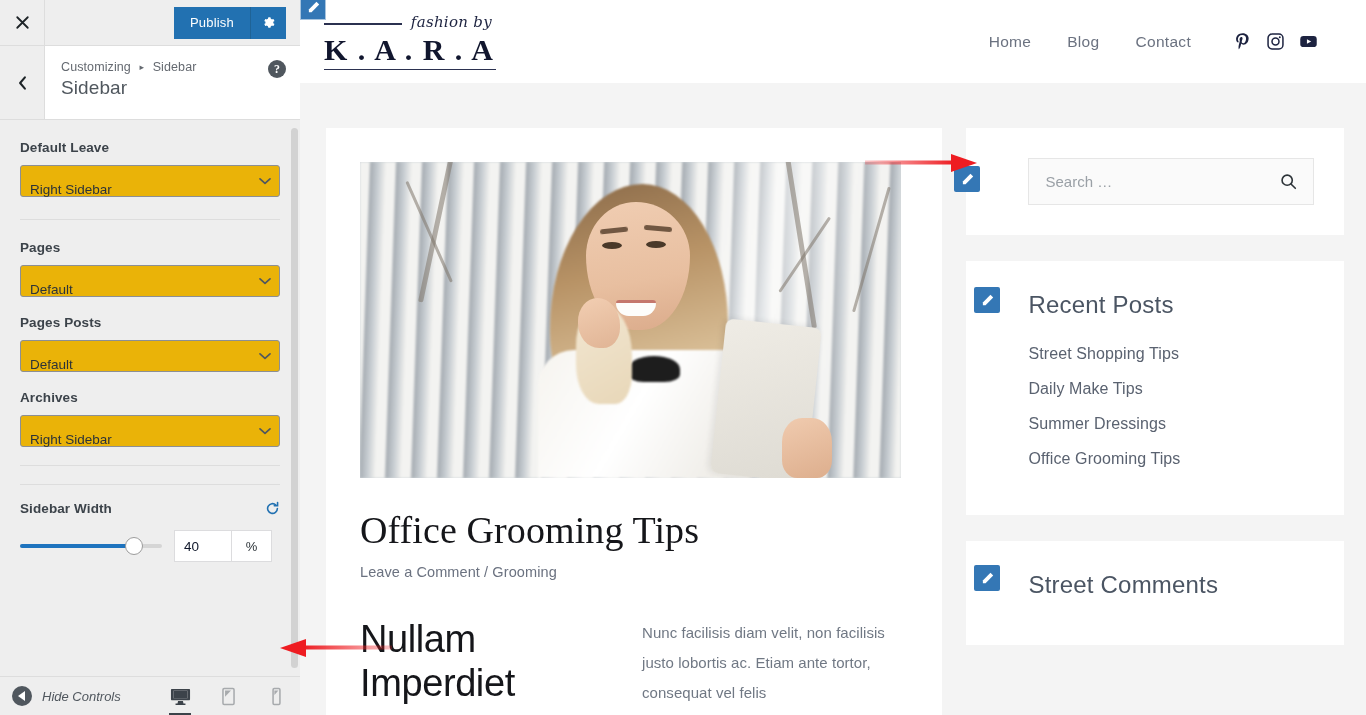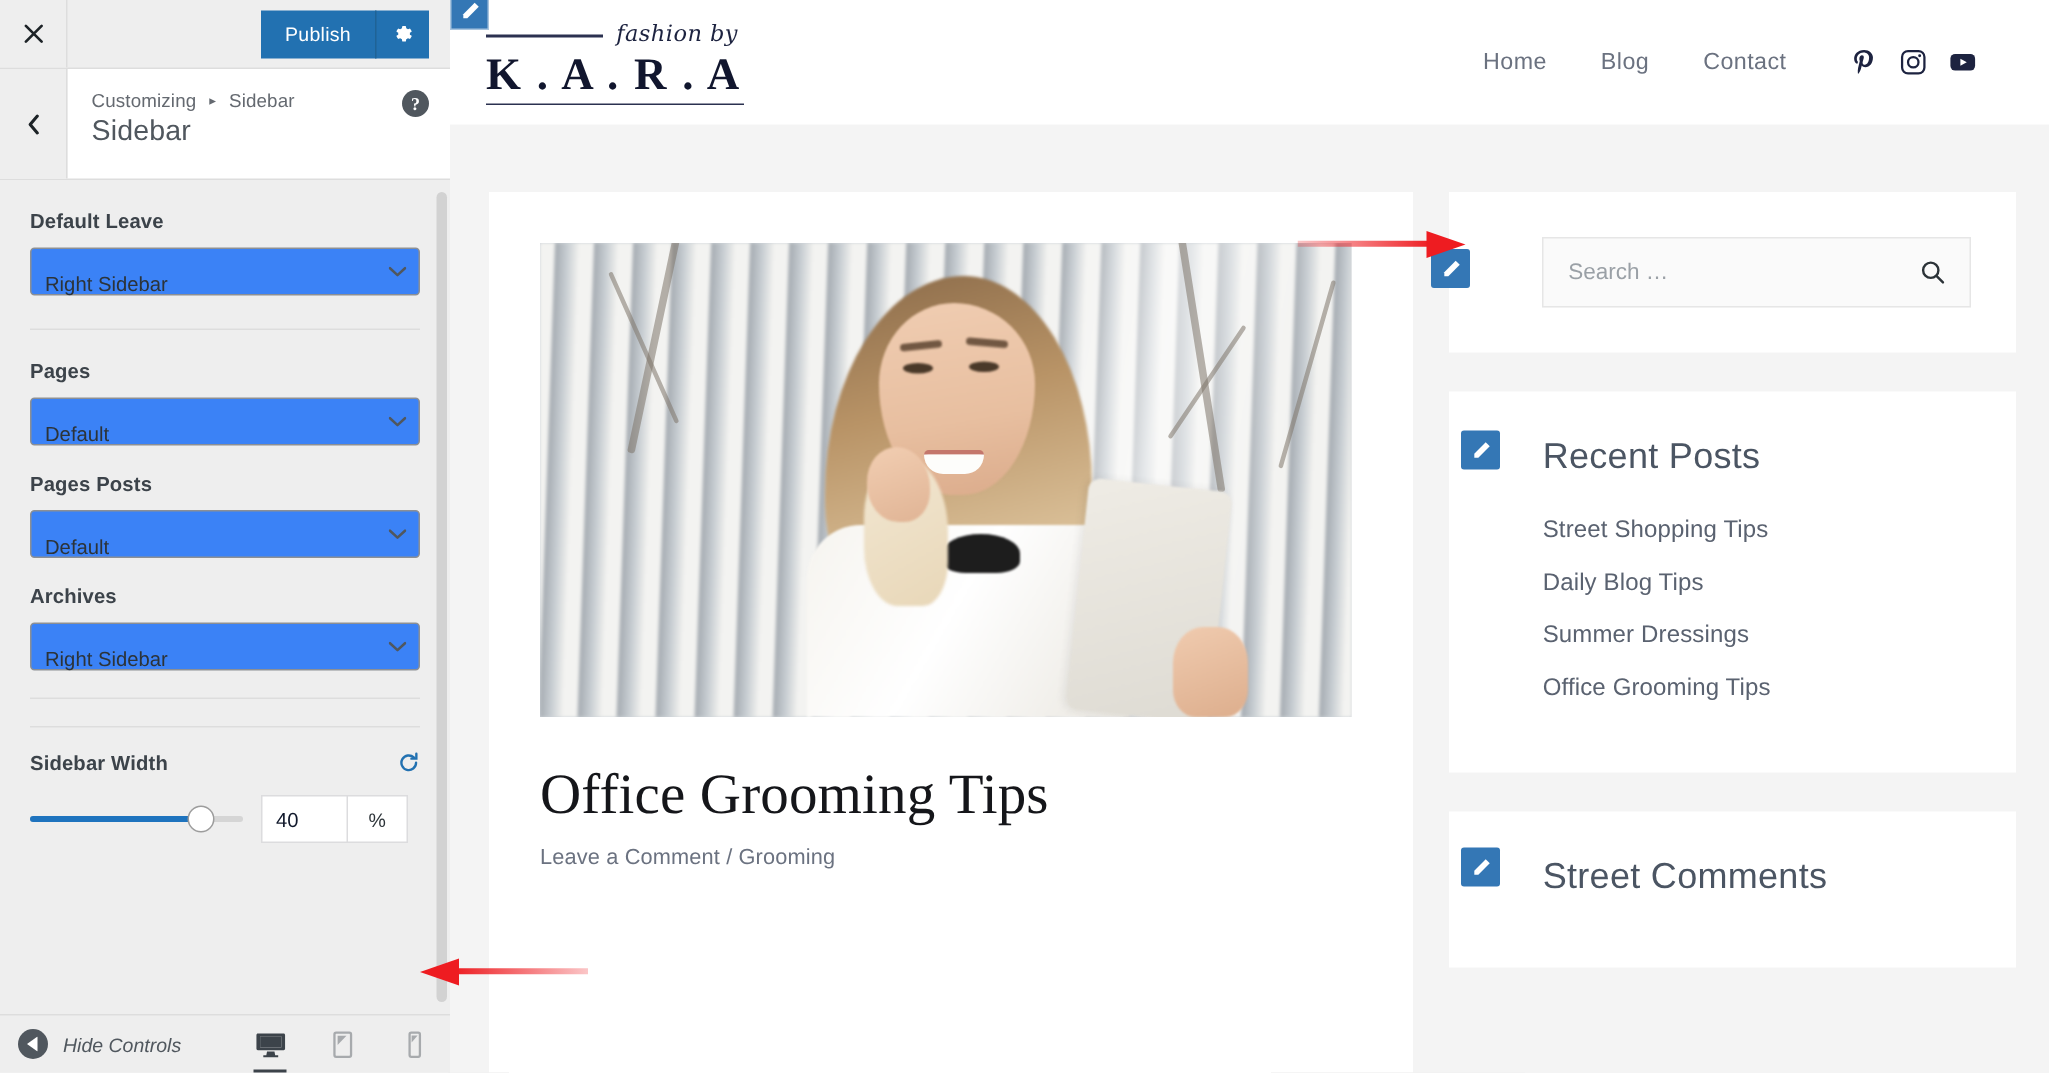--- a/index.html
+++ b/index.html
@@ -105,21 +105,21 @@
     width: 7px; height: 540px;
     background: #d2d2d2; border-radius: 4px;
   }
   .ctrl { margin-bottom: 18px; }
   .ctrl-label {
     font-size: 13.5px; font-weight: bold; color: #3c434a;
     margin-bottom: 10px; display: block; letter-spacing: .1px;
   }
   .cz-select {
     position: relative; width: 260px; height: 32px;
-    background: #3b82f6; border: 1px solid #8c8f94; border-radius: 3px;
+    background: #eab308; border: 1px solid #8c8f94; border-radius: 3px;
     display: flex; align-items: center;
     padding: 16px 28px 0 9px;
     font-size: 13.5px; color: #2c3338;
     cursor: pointer;
   }
   .cz-select .chev {
     position: absolute; right: 8px; top: 50%; transform: translateY(-50%);
     width: 12px; height: 8px;
   }
   .cz-hr { height: 1px; background: #dddddd; margin: 22px 0 20px 0; }
@@ -584,20 +584,24 @@
             <div class="fi-arm"></div>
             <div class="fi-hand"></div>
             <div class="fi-tablet"></div>
             <div class="fi-hand2"></div>
           </div>
         </div>
 
         <h1 class="post-title">Office Grooming Tips</h1>
         <div class="post-meta">Leave a Comment / Grooming</div>
 
+        <div class="post-body">
+          <div class="body-h">Nullam Imperdiet</div>
+          <div class="body-p">Nunc facilisis diam velit, non facilisis justo lobortis ac. Etiam ante tortor, consequat vel felis</div>
+        </div>
       </div>
 
       <div class="sidebar-col">
 
         <div class="widget wid-search">
           <div class="edit-pencil">
             <svg viewBox="0 0 14 14" fill="#ffffff">
                 <path d="M10.2.9 13.1 3.8 4.9 12H2v-2.9z"></path>
               </svg>
           </div>
@@ -612,21 +616,21 @@
 
         <div class="widget wid-posts">
           <div class="edit-pencil">
             <svg viewBox="0 0 14 14" fill="#ffffff">
                 <path d="M10.2.9 13.1 3.8 4.9 12H2v-2.9z"></path>
               </svg>
           </div>
           <div class="wid-title">Recent Posts</div>
           <ul class="wid-list">
             <li><a href="#">Street Shopping Tips</a></li>
-            <li><a href="#">Daily Blog Tips</a></li>
+            <li><a href="#">Daily Make Tips</a></li>
             <li><a href="#">Summer Dressings</a></li>
             <li><a href="#">Office Grooming Tips</a></li>
           </ul>
         </div>
 
         <div class="widget wid-comments">
           <div class="edit-pencil">
             <svg viewBox="0 0 14 14" fill="#ffffff">
                 <path d="M10.2.9 13.1 3.8 4.9 12H2v-2.9z"></path>
               </svg>

